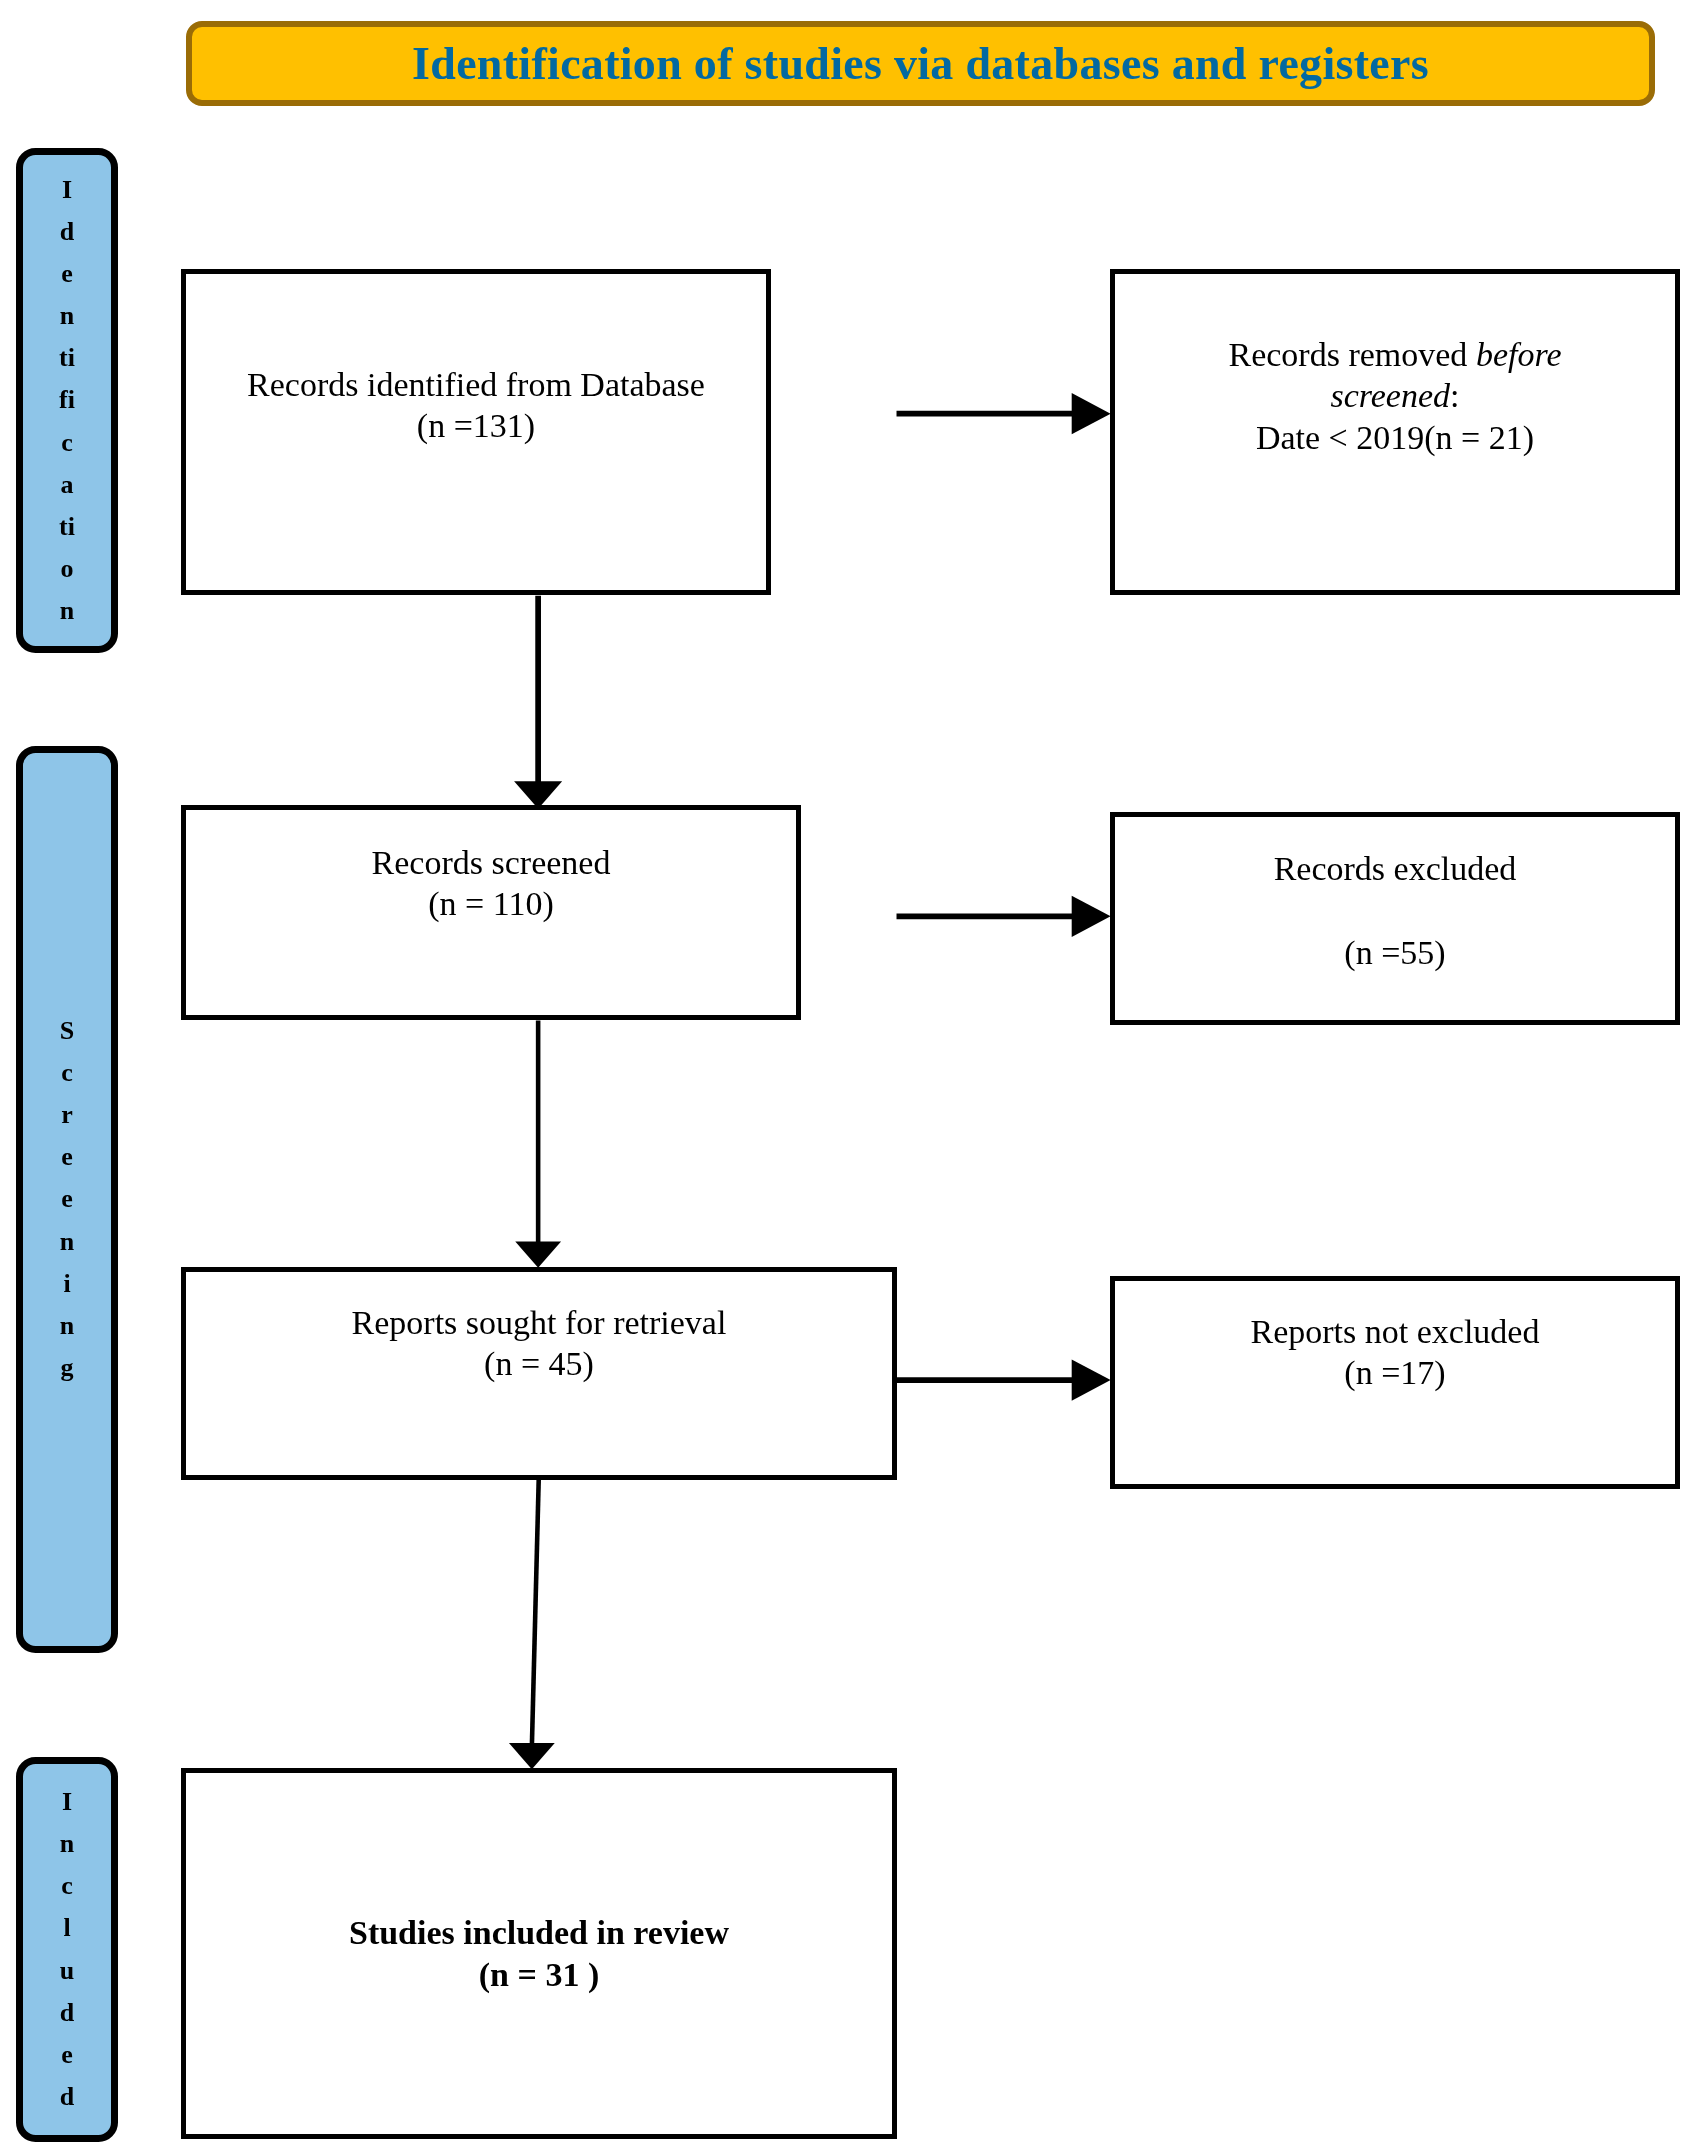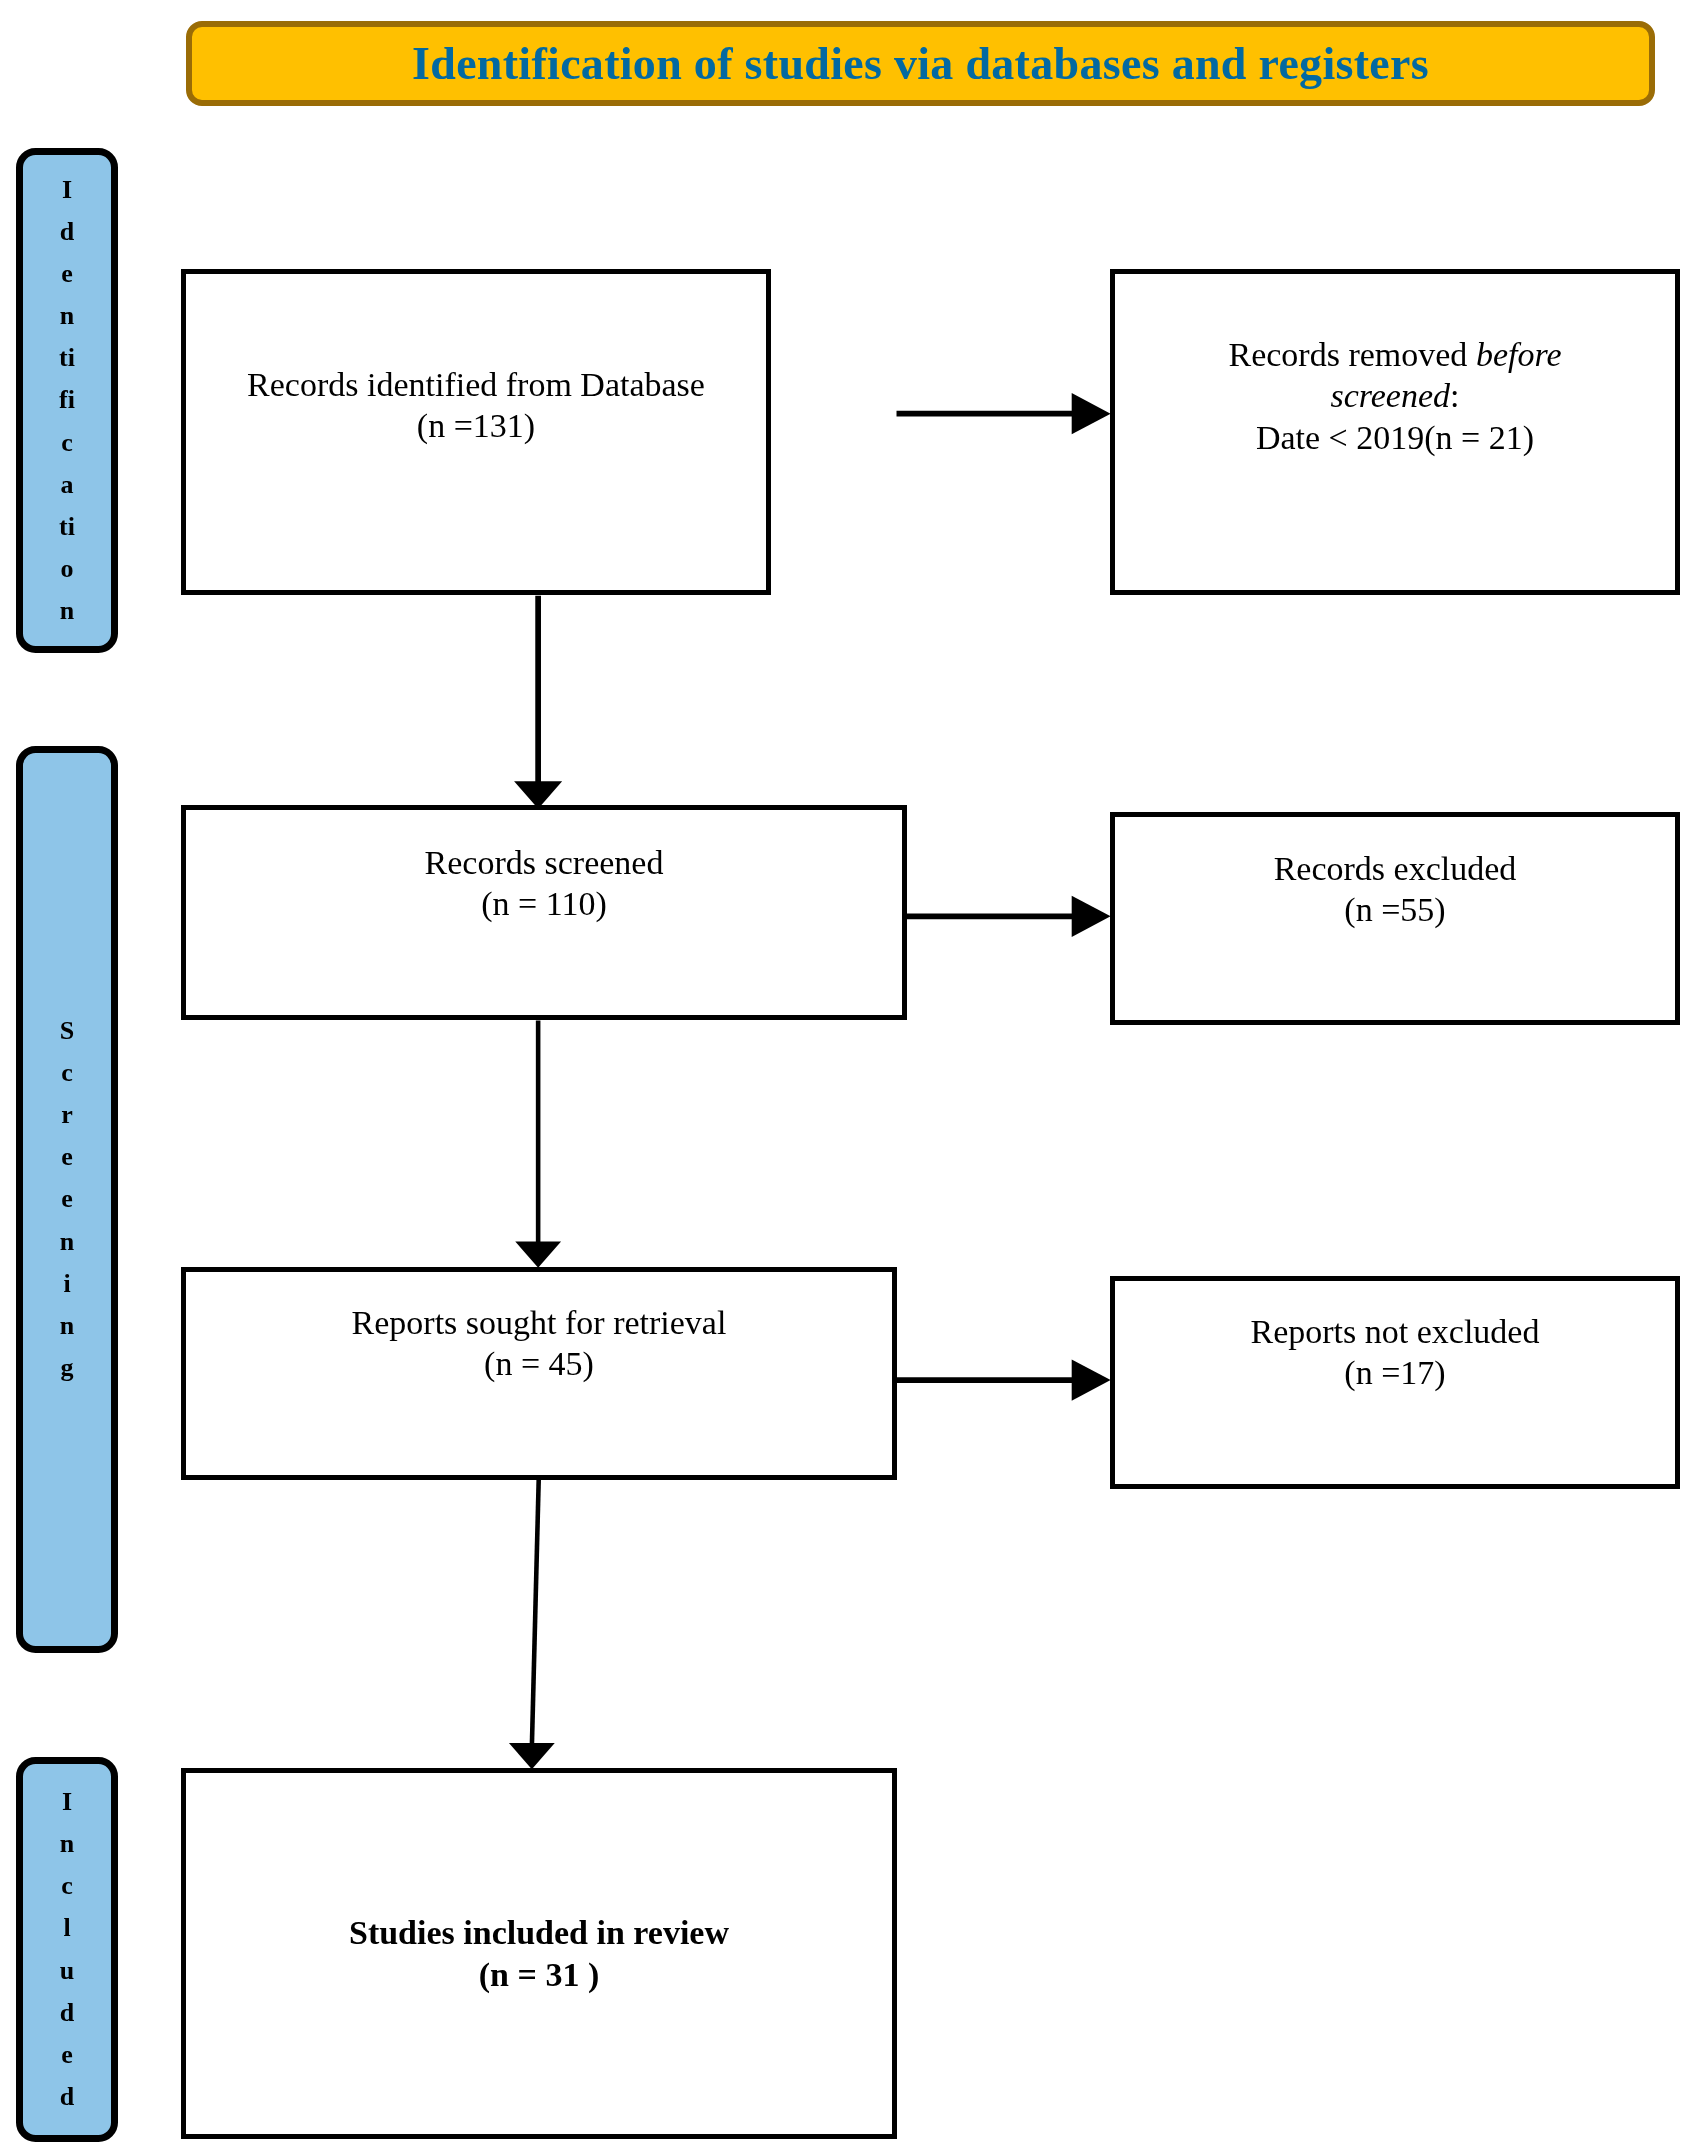--- a/index.html
+++ b/index.html
@@ -89,41 +89,41 @@
   }
   .flow-box.bold .line { font-weight: bold; }
   .flow-box .line em { font-style: italic; }
 
   
   #box-identified {
     left: 181px; top: 269px; width: 590px; height: 326px;
     justify-content: flex-start; padding-top: 90px;
   }
   #box-screened {
-    left: 181px; top: 805px; width: 726px; height: 215px;
+    left: 181px; top: 805px; width: 620px; height: 215px;
     justify-content: flex-start; padding-top: 32px;
   }
   #box-sought {
     left: 181px; top: 1267px; width: 716px; height: 213px;
     justify-content: flex-start; padding-top: 30px;
   }
   #box-included {
     left: 181px; top: 1768px; width: 716px; height: 371px;
     justify-content: center;
   }
 
   
   #box-removed {
     left: 1110px; top: 269px; width: 570px; height: 326px;
     justify-content: flex-start; padding-top: 60px;
   }
   #box-removed .line { white-space: normal; }
   #box-excluded {
     left: 1110px; top: 812px; width: 570px; height: 213px;
-    justify-content: flex-start; padding-top: 31px;
+    justify-content: flex-start; padding-top: 31px; gap: 43px;
   }
   #box-notretrieved {
     left: 1110px; top: 1276px; width: 570px; height: 213px;
     justify-content: flex-start; padding-top: 30px;
   }
 
   
   .connector-svg {
     position: absolute;
     left: 0; top: 0;

